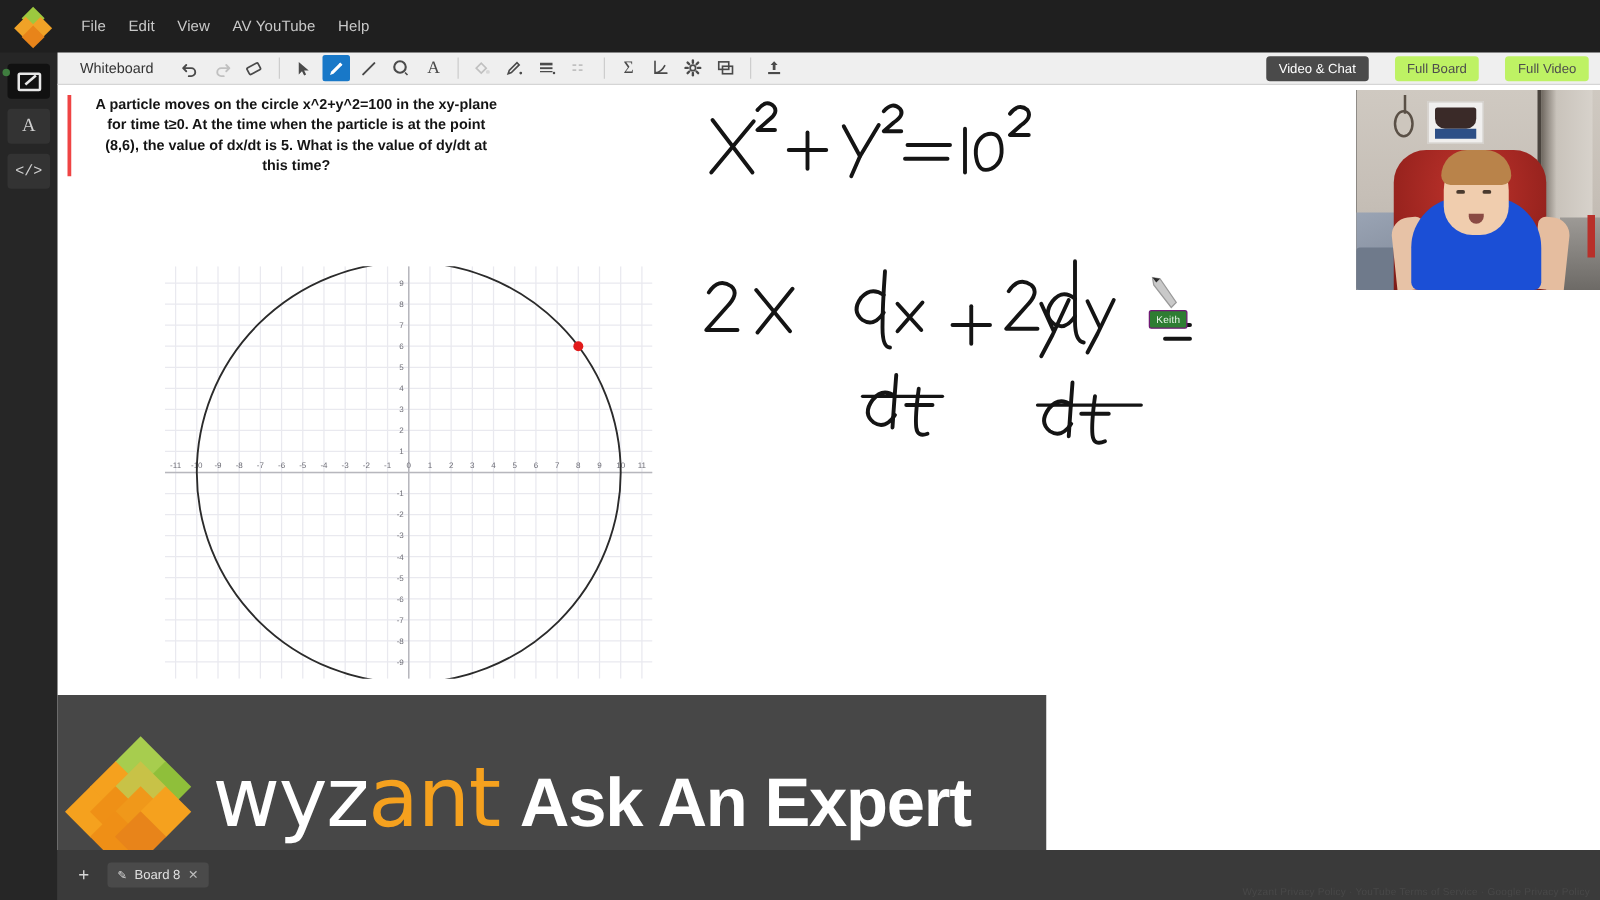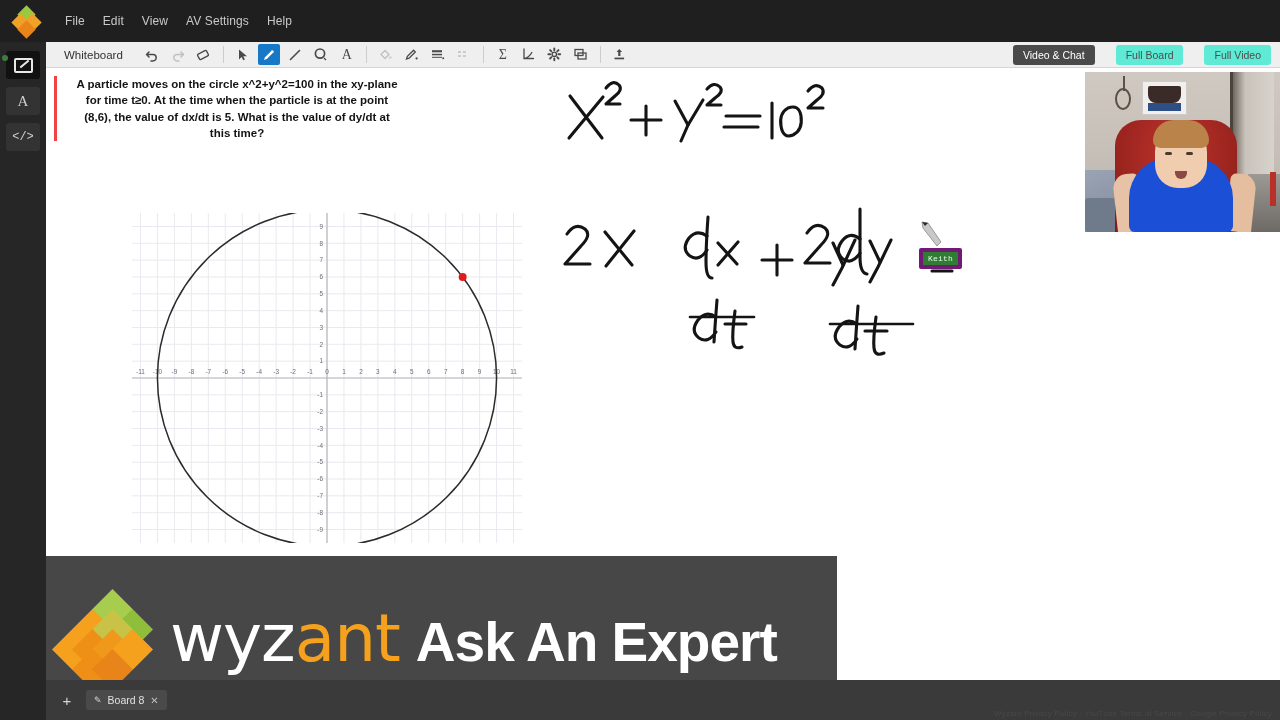--- a/index.html
+++ b/index.html
@@ -66,21 +66,21 @@
     width: 22px; height: 21px; margin: 0 2px; border-radius: 2px;
     display: flex; align-items: center; justify-content: center;
     color: #4a4a4a; font-size: 13px; line-height: 1;
   }
   .tb-btn.active { background: #1878c8; color: #fff; }
   .tb-btn.disabled { opacity: .28; }
   .tb-btn svg { display: block; }
   .tb-right { margin-left: auto; display: flex; align-items: center; padding-right: 9px; gap: 15px; }
   .tb-tab {
     font-size: 10.5px; padding: 4px 10px; margin-left: 6px; border-radius: 3px;
-    background: #5eead4; color: #4d4d4d;
+    background: #bef264; color: #4d4d4d;
   }
   .tb-tab.sel { background: #4a4a4a; color: #fff; }
 
   
   .canvas {
     position: absolute; top: 68px; left: 46px; width: 1234px; height: 612px;
     background: #ffffff; overflow: hidden;
   }
   .problem {
     position: absolute; left: 8px; top: 8px; width: 345px;
@@ -96,22 +96,22 @@
 
   
   .hand { position: absolute; left: 0; top: 0; width: 1234px; height: 612px;
           pointer-events: none; }
 
   
   .cursor-wrap { position: absolute; left: 873px; top: 152px; }
   .cursor-badge {
     position: absolute; left: 0px; top: 28px;
     background: #2e7d32; color: #eaf7ea; font-size: 8px;
-    padding: 2px 5px; border-radius: 2px; border: 4px solid #701a75;
-    letter-spacing: .2px; font-family: Liberation Mono, monospace;
+    padding: 2px 5px; border-radius: 2px; border: 1px solid #701a75;
+    letter-spacing: .2px; font-family: Liberation Sans, sans-serif;
   }
 
   
   .videopane {
     position: absolute; top: 72px; right: 0; width: 195px; height: 160px;
     background: #000; overflow: hidden;
   }
   .vid-room {
     position: absolute; inset: 0;
     background:
@@ -252,21 +252,21 @@
     <div class="brand-logo">
       <i class="d" style="left:6px;top:0;background:#9cc83f"></i>
       <i class="d" style="left:0;top:8px;background:#f0a227"></i>
       <i class="d" style="left:12px;top:8px;background:#f0a227"></i>
       <i class="d" style="left:6px;top:15px;background:#e8841a"></i>
     </div>
     <div class="menu-items">
       <div class="menu-item">File</div>
       <div class="menu-item">Edit</div>
       <div class="menu-item">View</div>
-      <div class="menu-item">AV Settings</div>
+      <div class="menu-item">AV YouTube</div>
       <div class="menu-item">Help</div>
     </div>
   </div>
 
   <div class="rail">
     <div class="rail-btn first">
       <span class="rail-dot"></span>
       <span class="rail-icon-wb"></span>
     </div>
     <div class="rail-btn alt">

